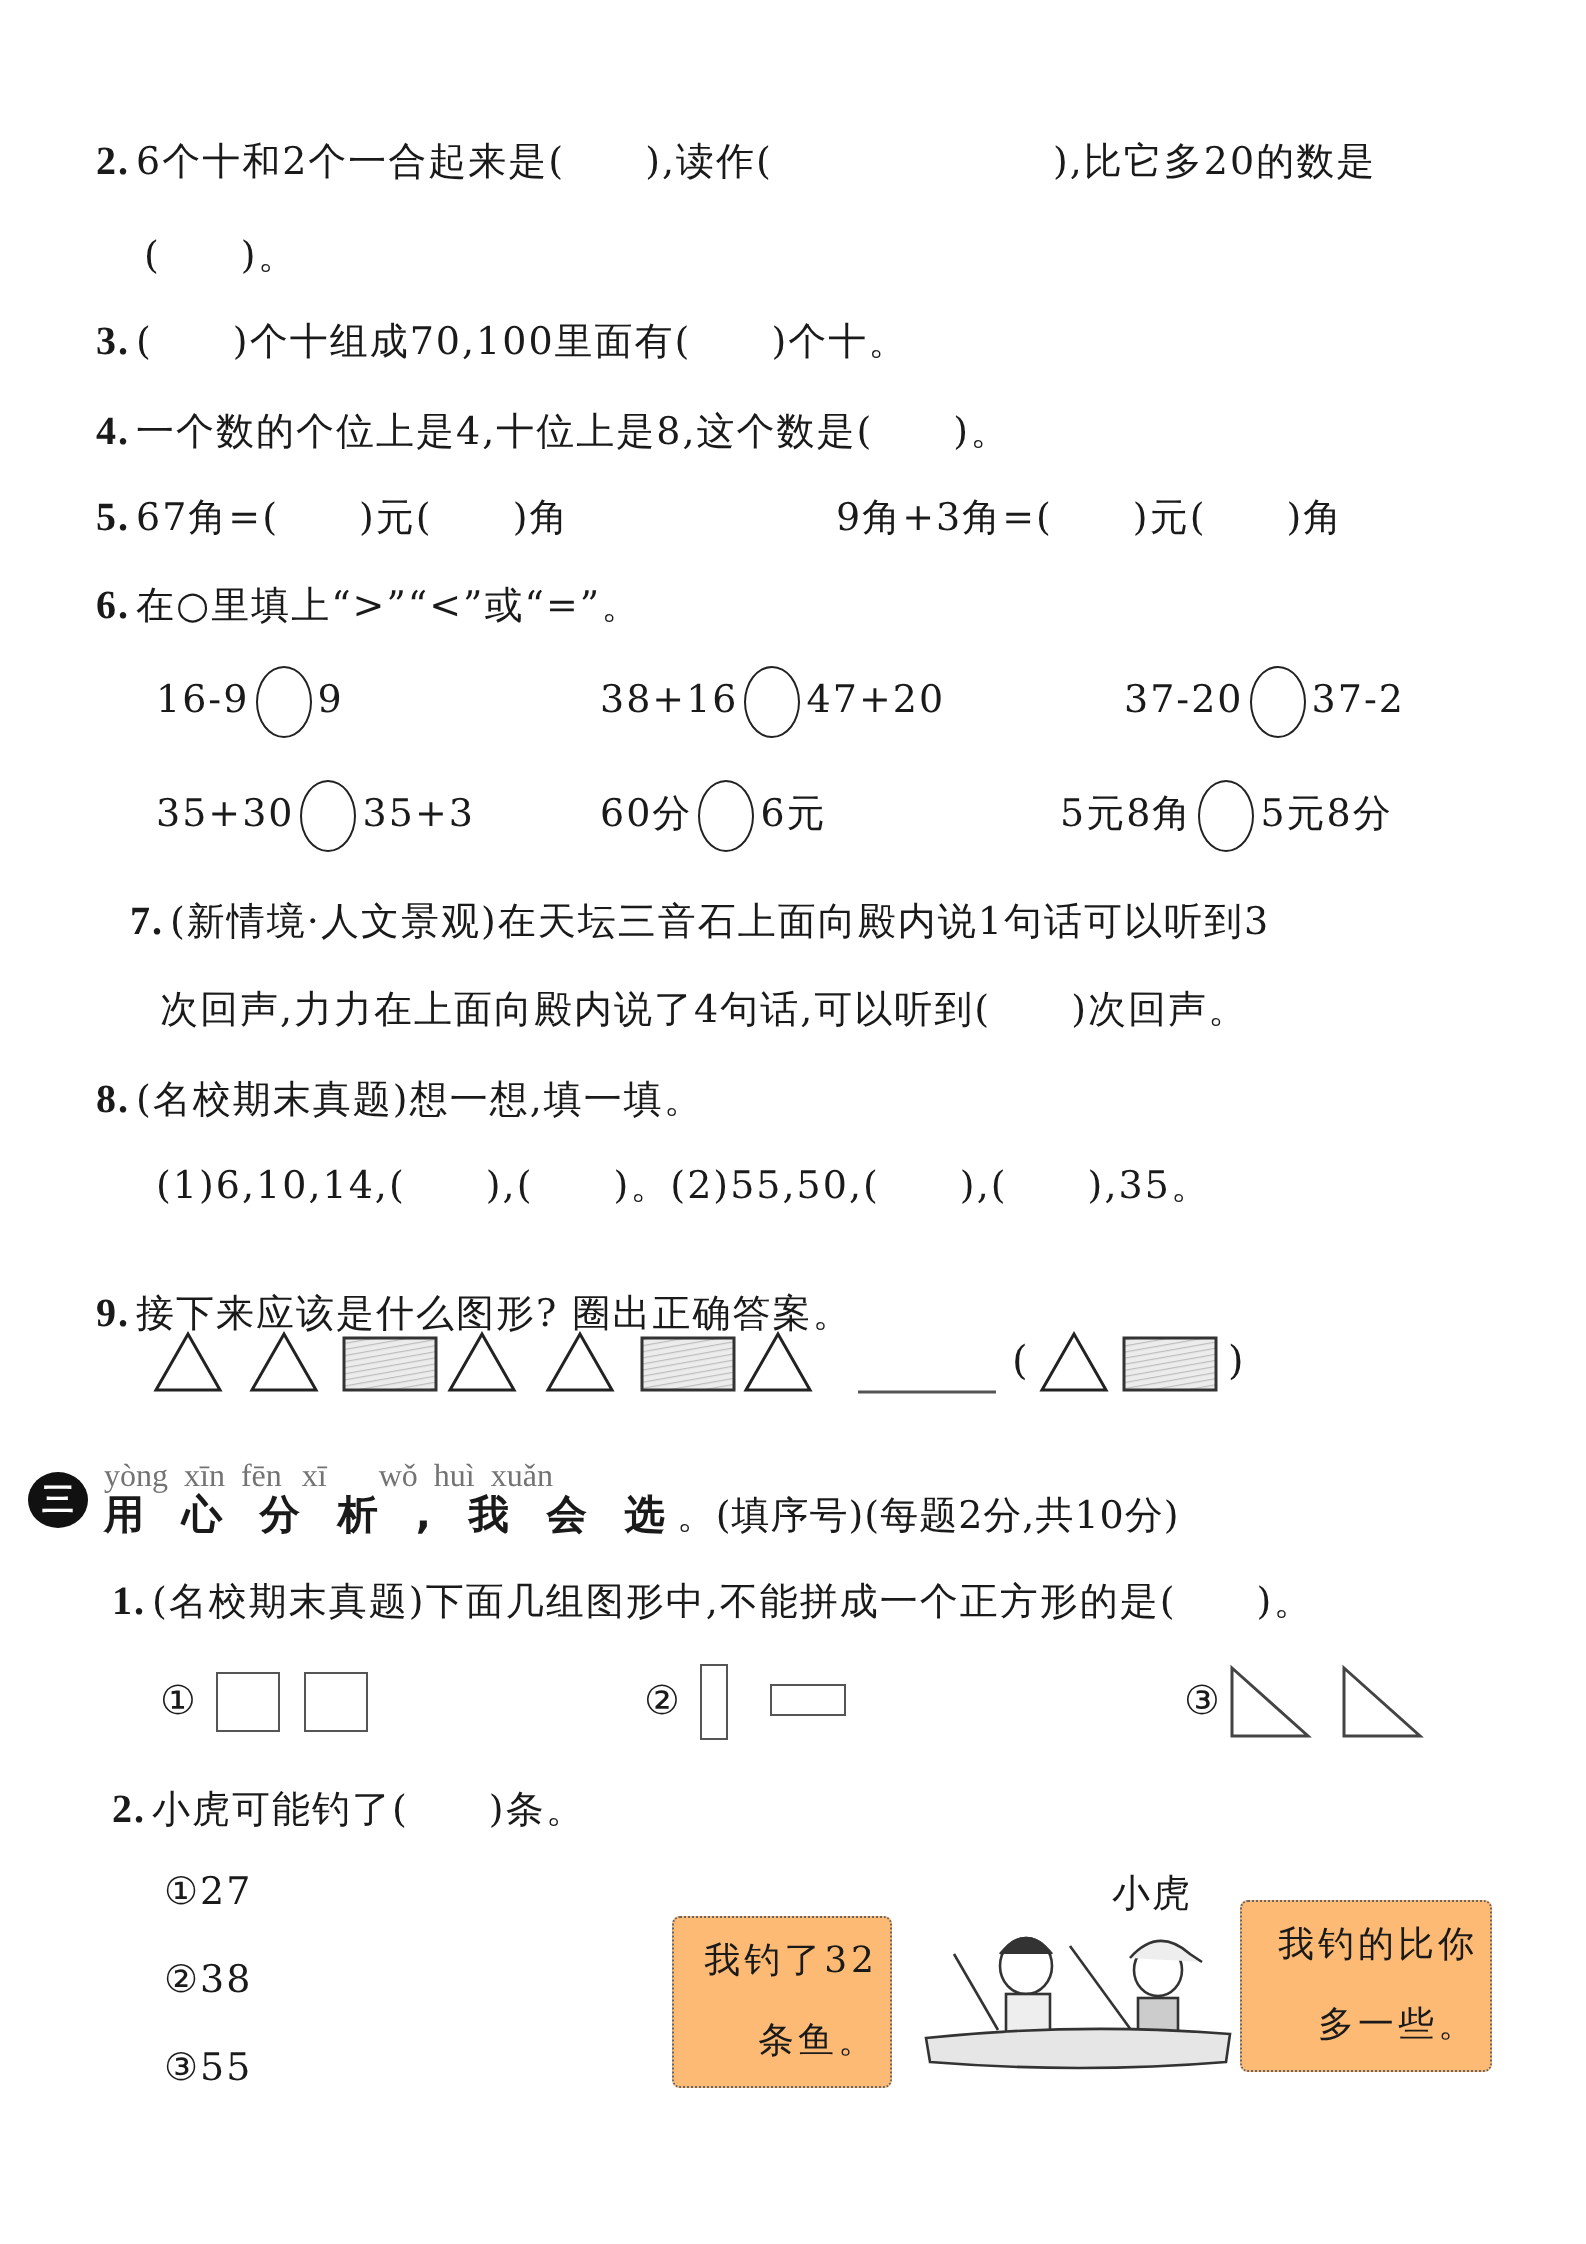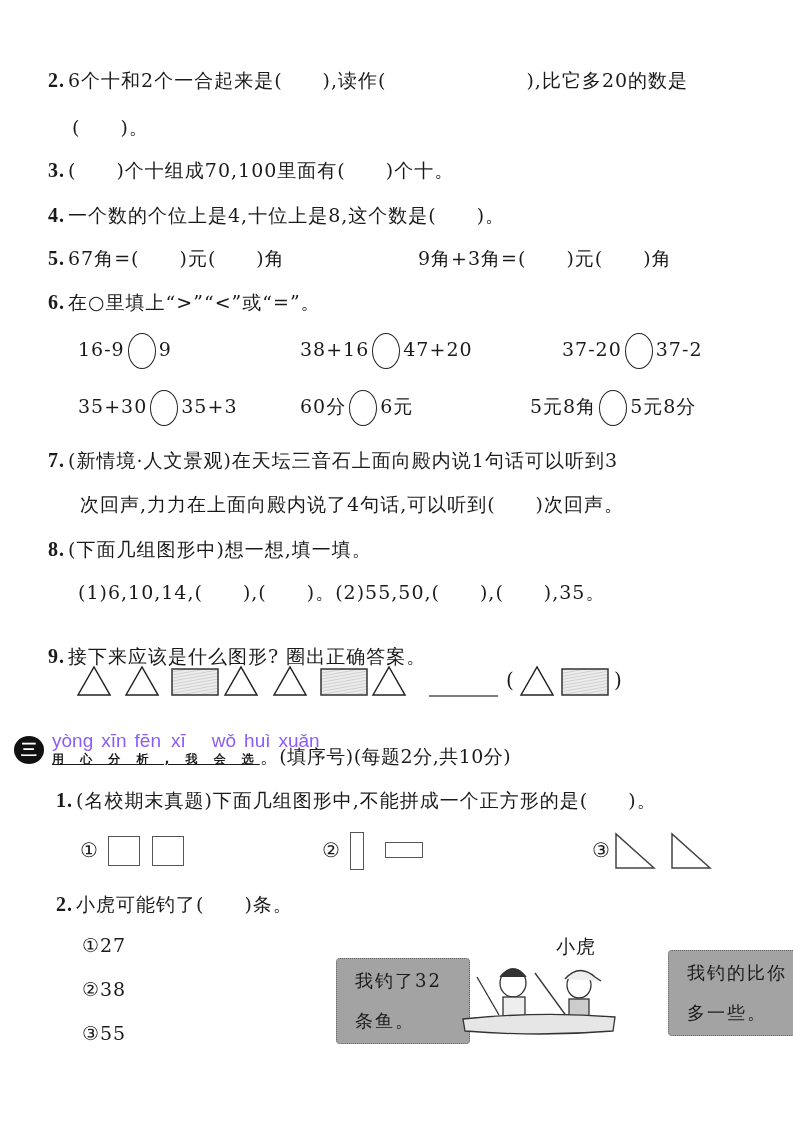--- a/index.html
+++ b/index.html
@@ -5,24 +5,24 @@
   html, body { margin:0; padding:0; background:#fff; }
   body { width:793px; height:1122px; position:relative; overflow:hidden;
          font-family:"DejaVu Serif","Liberation Serif",serif; color:#1a1a1a; }
   .ab { position:absolute; white-space:nowrap; }
   .q { font-size:19px; letter-spacing:1px; }
   .num { font-family:"Liberation Serif",serif; font-weight:bold; font-size:20px; margin-right:3px; }
   .circle { display:inline-block; width:26px; height:34px; border:1.5px solid #222; border-radius:50%;
             vertical-align:middle; margin:0 3px; }
   .sec-badge { position:absolute; left:14px; top:736px; width:30px; height:28px; border-radius:50%;
                background:#111; color:#fff; text-align:center; font-size:16px; line-height:28px; font-weight:bold; }
-  .pinyin { font-family:Liberation Sans, sans-serif; font-size:19px; color:#8b5cf6; }
-  .sec-title { font-family:"DejaVu Sans","Liberation Sans",sans-serif; font-weight:bold; font-size:12px; letter-spacing:6px;text-decoration:underline; }
-  .bubble { position:absolute; border:1.5px dotted #666; border-radius:4px; background:#a3a3a3;
-            font-size:18px; line-height:40px; padding:2px 18px; letter-spacing:2px; }
+  .pinyin { font-family:Liberation Serif, serif; font-size:16px; color:#737373; }
+  .sec-title { font-family:"DejaVu Sans","Liberation Sans",sans-serif; font-weight:bold; font-size:20px; letter-spacing:6px; }
+  .bubble { position:absolute; border:1.5px dotted #666; border-radius:4px; background:#fdba74;
+            font-size:18px; line-height:40px; padding:2px 6px; letter-spacing:2px;text-align:right; }
   .sq { position:absolute; border:1.5px solid #555; background:#fff; }
 </style>
 </head>
 <body>
 
 <div class="ab q" style="left:48px;top:68px;">
   <span class="num">2.</span><span>6个十和2个一合起来是(　　),读作(　　　　　　　),比它多20的数是</span>
 </div>
 <div class="ab q" style="left:72px;top:115px;">(　　)。</div>
 
@@ -42,27 +42,27 @@
 <div class="ab q" style="left:48px;top:290px;">
   <span class="num">6.</span><span>在○里填上“&gt;”“&lt;”或“=”。</span>
 </div>
 <div class="ab q" style="left:78px;top:333px;"><span>16-9</span><span class="circle"></span><span>9</span></div>
 <div class="ab q" style="left:300px;top:333px;"><span>38+16</span><span class="circle"></span><span>47+20</span></div>
 <div class="ab q" style="left:530px;top:333px;margin-left:32px;"><span>37-20</span><span class="circle"></span><span>37-2</span></div>
 <div class="ab q" style="left:78px;top:390px;"><span>35+30</span><span class="circle"></span><span>35+3</span></div>
 <div class="ab q" style="left:300px;top:390px;"><span>60分</span><span class="circle"></span><span>6元</span></div>
 <div class="ab q" style="left:530px;top:390px;"><span>5元8角</span><span class="circle"></span><span>5元8分</span></div>
 
-<div class="ab q" style="left:48px;top:448px;">
+<div class="ab q" style="left:65px;top:448px;">
   <span class="num">7.</span><span>(新情境·人文景观)在天坛三音石上面向殿内说1句话可以听到3</span>
 </div>
 <div class="ab q" style="left:80px;top:492px;">次回声,力力在上面向殿内说了4句话,可以听到(　　)次回声。</div>
 
 <div class="ab q" style="left:48px;top:537px;">
-  <span class="num">8.</span><span>(下面几组图形中)想一想,填一填。</span>
+  <span class="num">8.</span><span>(名校期末真题)想一想,填一填。</span>
 </div>
 <div class="ab q" style="left:78px;top:580px;">(1)6,10,14,(　　),(　　)。(2)55,50,(　　),(　　),35。</div>
 
 <div class="ab q" style="left:48px;top:623px;margin-top:21px;">
   <span class="num">9.</span><span>接下来应该是什么图形? 圈出正确答案。</span>
 </div>
 <svg class="ab" style="left:76px;top:664px;" width="560" height="34">
   <g fill="none" stroke="#222" stroke-width="1.5">
     <polygon points="2,31 18,3 34,31"></polygon>
     <polygon points="50,31 66,3 82,31"></polygon>
@@ -115,21 +115,21 @@
 </div>
 <div class="ab q" style="left:82px;top:934px;">①27</div>
 <div class="ab q" style="left:82px;top:978px;">②38</div>
 <div class="ab q" style="left:82px;top:1022px;">③55</div>
 
 <div class="bubble" style="left:336px;top:958px;width:96px;">
   <div>我钓了32</div>
   <div>条鱼。</div>
 </div>
 <div class="ab q" style="left:556px;top:934px;">小虎</div>
-<div class="bubble" style="left:620px;top:950px;width:112px;margin-left:48px;">
+<div class="bubble" style="left:620px;top:950px;width:112px;">
   <div>我钓的比你</div>
   <div>多一些。</div>
 </div>
 <svg class="ab" style="left:455px;top:955px;" width="170" height="85">
   <g stroke="#333" fill="none" stroke-width="1.3">
     <line x1="22" y1="22" x2="44" y2="60"></line>
     <line x1="80" y1="18" x2="112" y2="62"></line>
     <ellipse cx="58" cy="28" rx="13" ry="14" fill="#fff"></ellipse>
     <path d="M45,22 Q58,6 71,22" fill="#333"></path>
     <ellipse cx="124" cy="30" rx="12" ry="13" fill="#fff"></ellipse>

